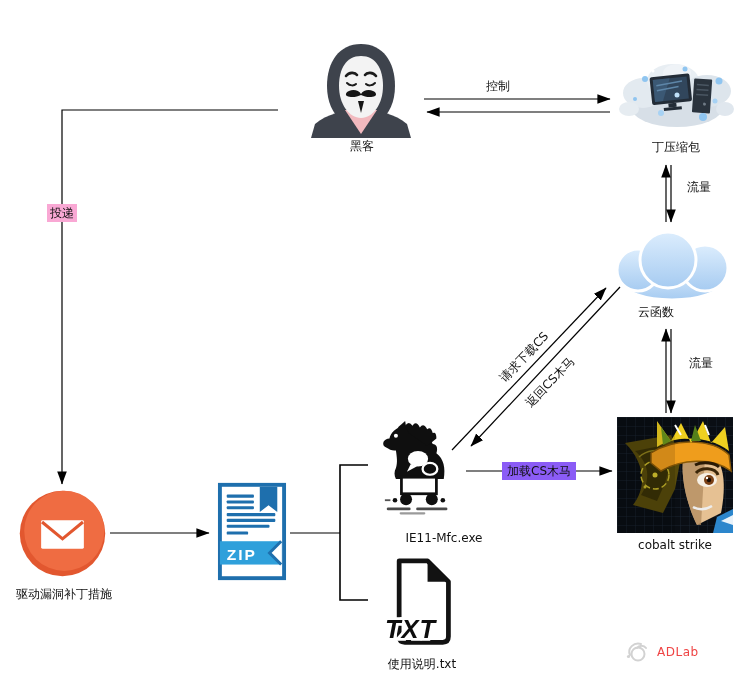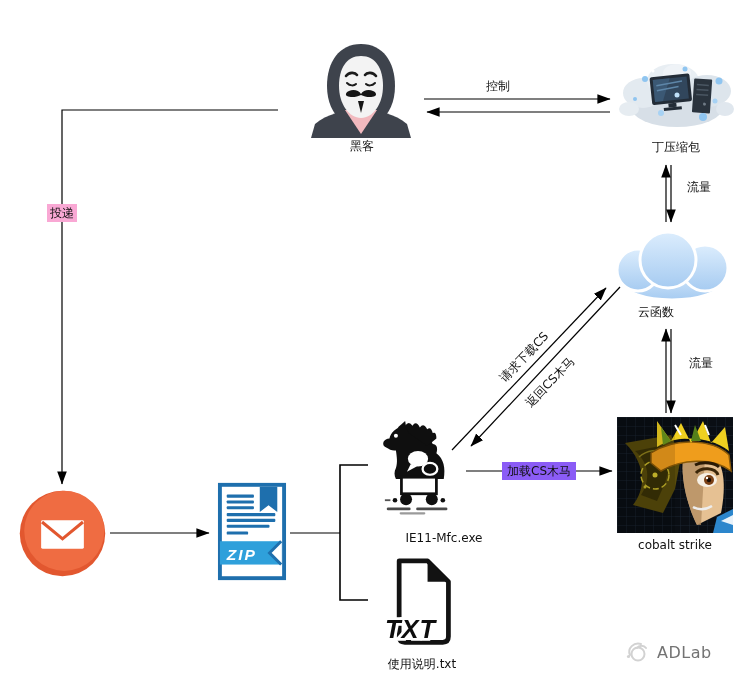--- a/index.html
+++ b/index.html
@@ -12,21 +12,21 @@
   .node { position:absolute; z-index:2; }
   .lbl {
     position:absolute; z-index:3; font-size:12px; color:#111; white-space:nowrap;
     transform:translateX(-50%); text-align:center; line-height:18px;
   }
   .lbl.bg { background:#f9a8d4; padding:0 3px; }
   .lbl.rot { transform:translate(-50%,-50%) rotate(-46deg); background:#fff; padding:0 2px; }
   .lbl.online { transform:translate(-50%,-50%); background:#8b5cf6; padding:0 5px; }
   .watermark {
     position:absolute; z-index:2; display:flex; align-items:center; gap:6px;
-    color:#737373; font-size:16px; letter-spacing:0.5px;
+    color:#ef4444; font-size:12px; letter-spacing:0.5px;
   }
 </style>
 </head>
 <body>
 
 <div class="canvas">
 
   <svg class="layer connectors" viewBox="0 0 740 682">
     <defs>
       <marker id="arw" markerWidth="12" markerHeight="10" refX="10.5" refY="4" orient="auto">
@@ -199,23 +199,24 @@
 
   <div class="node" style="left:18px; top:489px; width:89px; height:89px;">
     <svg viewBox="0 0 100 100" width="89" height="89">
       <circle cx="50" cy="50" r="48" fill="#E2572F"></circle>
       <circle cx="52" cy="47" r="45" fill="#EF6C42"></circle>
       <rect x="26" y="35" width="48" height="32" rx="1.5" fill="#ffffff"></rect>
       <polyline points="27,37 50,56 73,37" fill="none" stroke="#E2572F" stroke-width="3.5"></polyline>
     </svg>
   </div>
   <div class="lbl" style="left:64px; top:585px;">
-  </div>
-
-  <div class="node" style="left:217px; top:482px; width:70px; height:99px;font-style:italic;">
+    <div>驱动漏洞补丁措施</div>
+  </div>
+
+  <div class="node" style="left:217px; top:482px; width:70px; height:99px;">
     <svg viewBox="0 0 72 100" width="70" height="99">
       <rect x="3" y="2" width="66" height="96" fill="#fff" stroke="#1E6FAD" stroke-width="4"></rect>
       <polygon points="44,4 62,4 62,30 53,23 44,30" fill="#1E6FAD"></polygon>
       <g fill="#1E6FAD">
         <rect x="10" y="12" width="28" height="3.2" rx="1"></rect>
         <rect x="10" y="18" width="28" height="3.2" rx="1"></rect>
         <rect x="10" y="24" width="28" height="3.2" rx="1"></rect>
         <rect x="10" y="31" width="50" height="3.2" rx="1"></rect>
         <rect x="10" y="37" width="50" height="3.2" rx="1"></rect>
         <rect x="10" y="43" width="44" height="3.2" rx="1"></rect>

